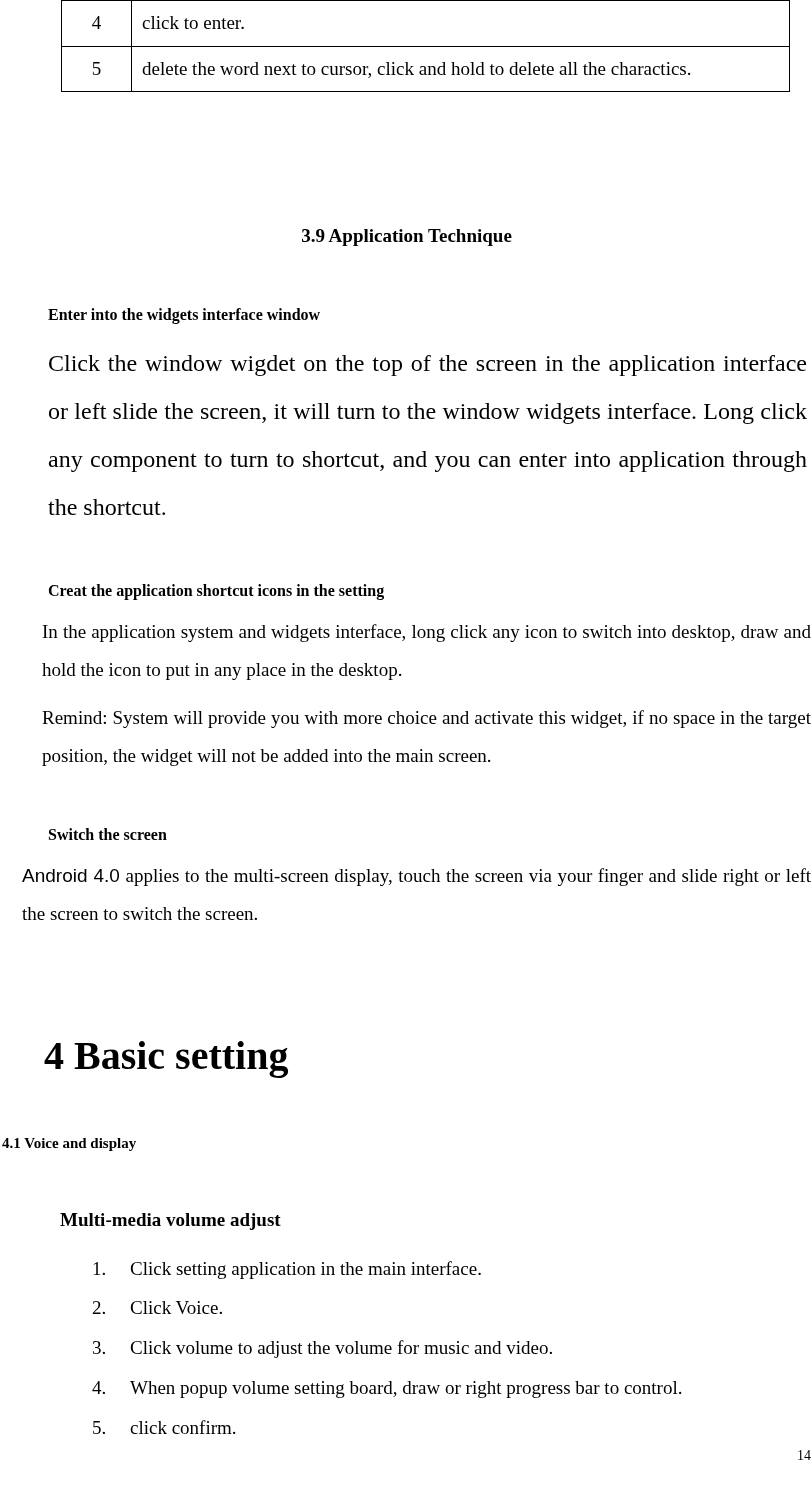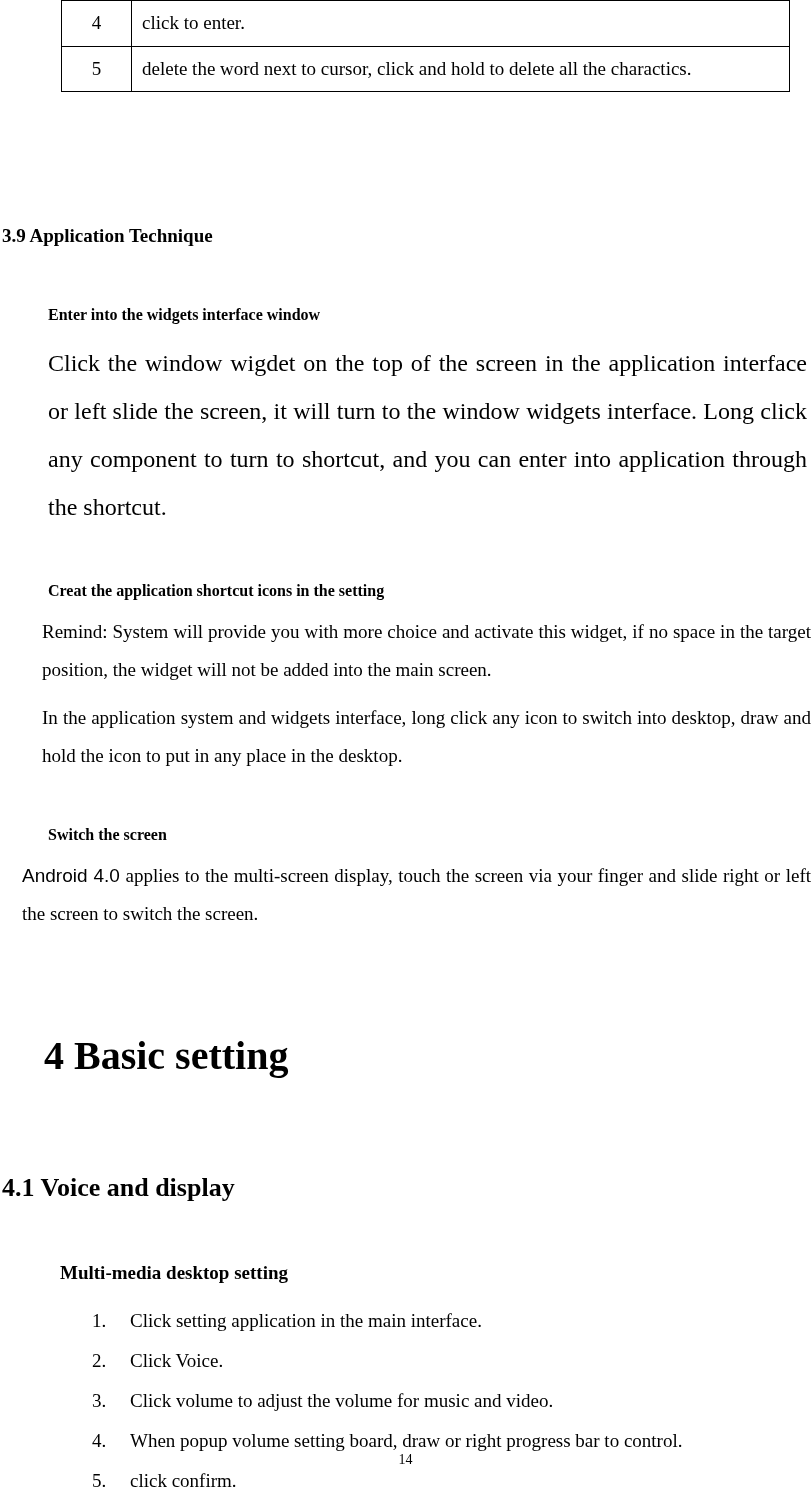--- a/index.html
+++ b/index.html
@@ -38,20 +38,21 @@
       font-family: "SimSun", "宋体", serif;
     }
     table.small-table td.desc {
       padding-left: 10px;
     }
     .section-heading {
       font-weight: bold;
       font-size: 19px;
       margin-left: 2px;
       margin-top: 130px;
+      text-align: center;
     }
     .sub-heading {
       font-weight: bold;
       font-size: 16px;
       margin-top: 48px;
       margin-left: 48px;
     }
     .sub-heading.first {
       margin-top: 52px;
     }
@@ -80,23 +81,23 @@
       line-height: 2.0;
     }
     .chapter-title {
       font-weight: bold;
       font-size: 40px;
       margin-left: 44px;
       margin-top: 93px;
     }
     .sub-section-heading {
       font-weight: bold;
-      font-size: 26px;
+      font-size: 15px;
       margin-left: 2px;
-      margin-top: 82px;
+      margin-top: 46px;
     }
     .sub-sub-heading {
       font-weight: bold;
       font-size: 19px;
       margin-left: 60px;
       margin-top: 52px;
     }
     ol.steps {
       list-style: none;
       margin-left: 92px;
@@ -117,21 +118,21 @@
       font-weight: normal;
     }
     .android-label {
       font-family: Arial, Helvetica, sans-serif;
     }
     .page-number {
       position: absolute;
       bottom: 30px;
       left: 0;
       right: 0;
-      text-align: center;
+      text-align: right;
       font-size: 14px;
     }
   </style>
 </head>
 <body>
 
 <div class="content-area">
 
   <table class="small-table">
     <tbody>
@@ -145,31 +146,31 @@
     </tr>
   </tbody>
     </table>
 
   <div class="section-heading">3.9 Application Technique</div>
 
   <div class="sub-heading first">Enter into the widgets interface window</div>
   <div class="body-para">Click the window wigdet on the top of the screen in the application interface or left slide the screen, it will turn to the window widgets interface. Long click any component to turn to shortcut, and you can enter into application through the shortcut.</div>
 
   <div class="sub-heading">Creat the application shortcut icons in the setting</div>
+  <div class="body-para2">In the application system and widgets interface, long click any icon to switch into desktop, draw and hold the icon to put in any place in the desktop.</div>
   <div class="body-para2">Remind: System will provide you with more choice and activate this widget, if no space in the target position, the widget will not be added into the main screen.</div>
-  <div class="body-para2">In the application system and widgets interface, long click any icon to switch into desktop, draw and hold the icon to put in any place in the desktop.</div>
 
   <div class="sub-heading">Switch the screen</div>
   <div class="body-para3"><span class="android-label">Android 4.0</span><span> applies to the multi-screen display, touch the screen via your finger and slide right or left the screen to switch the screen.</span></div>
 
   <div class="chapter-title">4 Basic setting</div>
 
   <div class="sub-section-heading">4.1 Voice and display</div>
 
-  <div class="sub-sub-heading">Multi-media desktop setting</div>
+  <div class="sub-sub-heading">Multi-media volume adjust</div>
 
   <ol class="steps">
     <li><span class="num">1.</span><span class="step-text">Click setting application in the main interface.</span></li>
     <li><span class="num">2.</span><span class="step-text">Click Voice.</span></li>
     <li><span class="num">3.</span><span class="step-text">Click volume to adjust the volume for music and video.</span></li>
     <li><span class="num">4.</span><span class="step-text">When popup volume setting board, draw or right progress bar to control.</span></li>
     <li class="bold-step"><span class="num">5.</span> <span class="step-text">click confirm.</span></li>
   </ol>
 
 </div>

